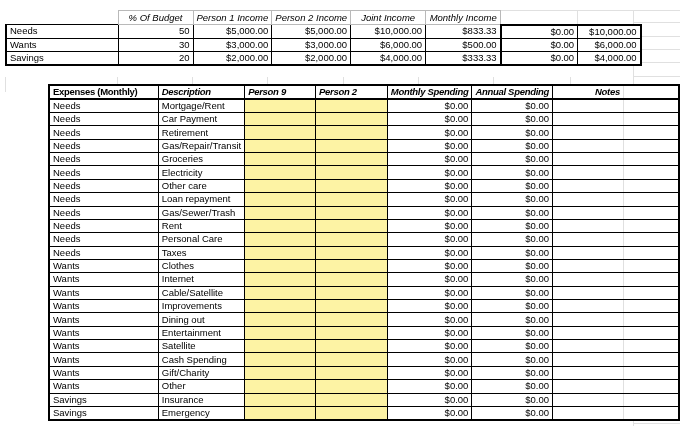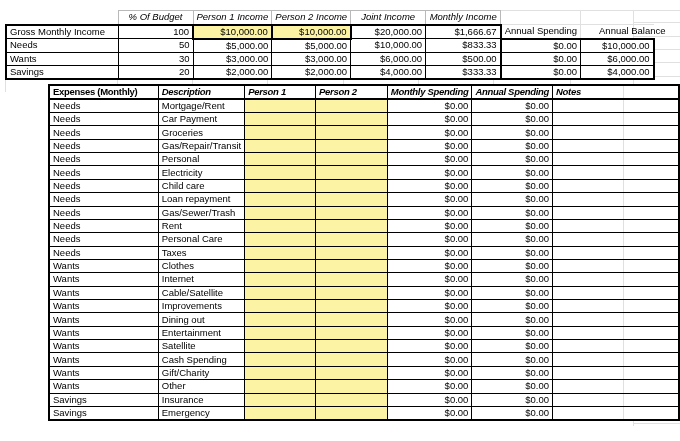--- a/index.html
+++ b/index.html
@@ -54,21 +54,21 @@
   .fbb{border-bottom:1px solid var(--grid);}
   .abl{position:relative;left:15px;white-space:nowrap;}
   
   .t2 td{border:1px solid var(--ink);background:#fff;overflow:visible;}
   .t2 thead td{border-top-width:2px;font-weight:bold;letter-spacing:-0.3px;}
   .t2 thead td.bi{font-style:italic;}
   .t2 tr:last-child td{border-bottom-width:2px;}
   .t2 td:first-child{border-left-width:2px;}
   .t2 td:last-child{border-right-width:2px;}
   .t2 td.y{background:var(--hl);}
-  .t2 td.notes{border-right:1px solid var(--grid);}
+  .t2 td.notes{border-right:1px solid var(--grid);text-align:right;}
 </style>
 </head>
 <body>
 
 <div class="sheet">
 
   <div class="right-band"></div>
   <div class="vfaint" style="left:633px;top:10px;height:416px;"></div>
   <div class="hfaint" style="left:493px;top:10px;width:187px;"></div>
   <div id="gap-lines">
@@ -96,30 +96,20 @@
     <tbody>
         <tr>
       <td class="plain"></td>
       <td class="hc">% Of Budget</td>
       <td class="hc">Person 1 Income</td>
       <td class="hc">Person 2 Income</td>
       <td class="hc">Joint Income</td>
       <td class="hc">Monthly Income</td>
       <td class="plain fbb fbr"></td>
       <td class="plain fbb"></td>
-    </tr>
-    <tr>
-      <td class="c lbl ot ol">Gross Monthly Income</td>
-      <td class="c num ot">100</td>
-      <td class="yel num">$10,000.00</td>
-      <td class="yel num">$10,000.00</td>
-      <td class="c num ot">$20,000.00</td>
-      <td class="c num ot or">$1,666.67</td>
-      <td class="plain lbl fbr">Annual Spending</td>
-      <td class="plain lbl"><span class="abl">Annual Balance</span></td>
     </tr>
     <tr>
       <td class="c lbl ol">Needs</td>
       <td class="c num">50</td>
       <td class="c num">$5,000.00</td>
       <td class="c num">$5,000.00</td>
       <td class="c num">$10,000.00</td>
       <td class="c num or">$833.33</td>
       <td class="c num ot">$0.00</td>
       <td class="c num ot or">$10,000.00</td>
@@ -155,21 +145,21 @@
         <col style="width:76px">
       <col style="width:75px">
         <col style="width:75px">
         <col style="width:77px">
         <col style="width:63px">
     </colgroup>
     <thead>
       <tr>
         <td>Expenses (Monthly)</td>
         <td class="bi">Description</td>
-        <td class="bi">Person 1</td>
+        <td class="bi">Person 9</td>
         <td class="bi">Person 2</td>
         <td class="bi">Monthly Spending</td>
         <td class="bi">Annual Spending</td>
         <td class="bi notes">Notes</td>
         <td></td>
       </tr>
     </thead>
     <tbody>
         <tr>
           <td class="lbl">Needs</td>
@@ -186,61 +176,61 @@
           <td class="lbl">Car Payment</td>
           <td class="y"></td>
           <td class="y"></td>
           <td class="num">$0.00</td>
           <td class="num">$0.00</td>
           <td class="notes"></td>
           <td></td>
         </tr>
         <tr>
           <td class="lbl">Needs</td>
+          <td class="lbl">Retirement</td>
+          <td class="y"></td>
+          <td class="y"></td>
+          <td class="num">$0.00</td>
+          <td class="num">$0.00</td>
+          <td class="notes"></td>
+          <td></td>
+        </tr>
+        <tr>
+          <td class="lbl">Needs</td>
+          <td class="lbl">Gas/Repair/Transit</td>
+          <td class="y"></td>
+          <td class="y"></td>
+          <td class="num">$0.00</td>
+          <td class="num">$0.00</td>
+          <td class="notes"></td>
+          <td></td>
+        </tr>
+        <tr>
+          <td class="lbl">Needs</td>
           <td class="lbl">Groceries</td>
           <td class="y"></td>
           <td class="y"></td>
           <td class="num">$0.00</td>
           <td class="num">$0.00</td>
           <td class="notes"></td>
           <td></td>
         </tr>
         <tr>
           <td class="lbl">Needs</td>
-          <td class="lbl">Gas/Repair/Transit</td>
-          <td class="y"></td>
-          <td class="y"></td>
-          <td class="num">$0.00</td>
-          <td class="num">$0.00</td>
-          <td class="notes"></td>
-          <td></td>
-        </tr>
-        <tr>
-          <td class="lbl">Needs</td>
-          <td class="lbl">Personal</td>
-          <td class="y"></td>
-          <td class="y"></td>
-          <td class="num">$0.00</td>
-          <td class="num">$0.00</td>
-          <td class="notes"></td>
-          <td></td>
-        </tr>
-        <tr>
-          <td class="lbl">Needs</td>
           <td class="lbl">Electricity</td>
           <td class="y"></td>
           <td class="y"></td>
           <td class="num">$0.00</td>
           <td class="num">$0.00</td>
           <td class="notes"></td>
           <td></td>
         </tr>
         <tr>
           <td class="lbl">Needs</td>
-          <td class="lbl">Child care</td>
+          <td class="lbl">Other care</td>
           <td class="y"></td>
           <td class="y"></td>
           <td class="num">$0.00</td>
           <td class="num">$0.00</td>
           <td class="notes"></td>
           <td></td>
         </tr>
         <tr>
           <td class="lbl">Needs</td>
           <td class="lbl">Loan repayment</td>

